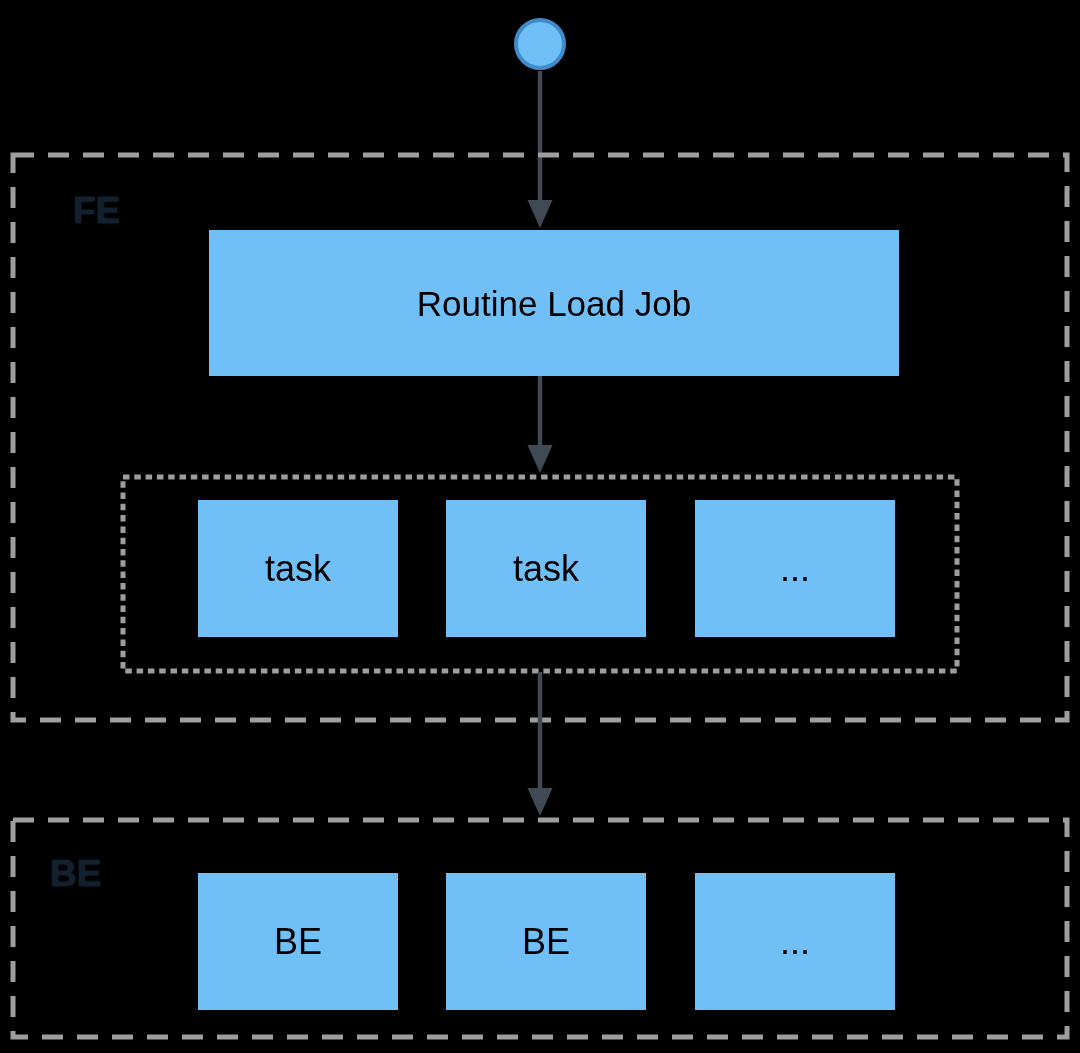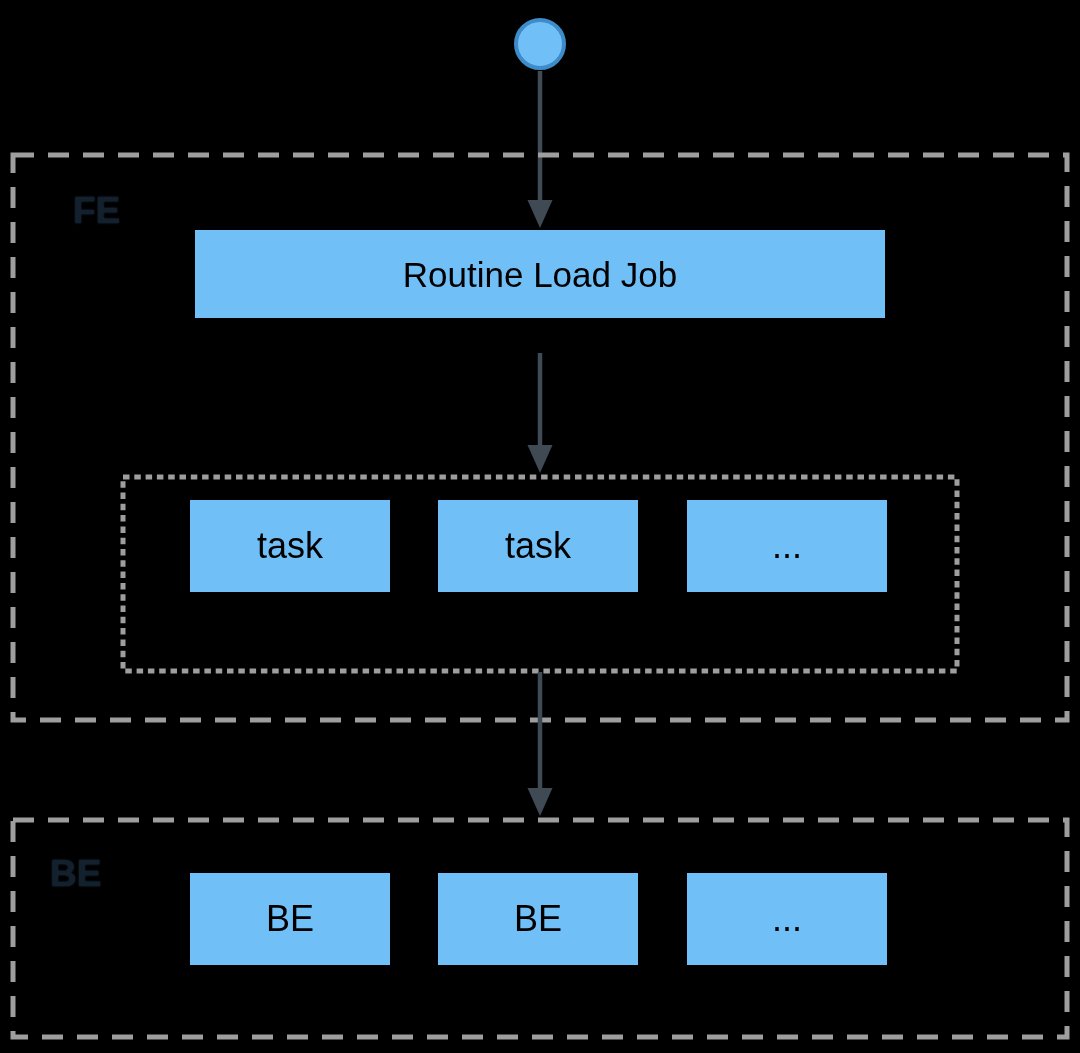--- a/index.html
+++ b/index.html
@@ -27,22 +27,22 @@
   .arrow-line{stroke:var(--arrow);stroke-width:4.5;fill:none;}
   .arrow-head{fill:var(--arrow);stroke:none;}
   .node{
     position:absolute;
     display:flex;align-items:center;justify-content:center;
     background:var(--node-fill);
     color:var(--node-text);
     font-size:36px;line-height:1;
     white-space:nowrap;
   }
-  .node.small{width:200px;height:92px;}
-  .routine-node{left:195px;top:230px;width:690px;height:88px;font-size:35px;}
+  .node.small{width:200px;height:137px;margin-left:8px;}
+  .routine-node{left:209px;top:230px;width:690px;height:146px;font-size:35px;}
   .task-1{left:190px;top:500px;}
   .task-2{left:438px;top:500px;}
   .task-3{left:687px;top:500px;}
   .be-1{left:190px;top:873px;height:125px;}
   .be-2{left:438px;top:873px;height:125px;}
   .be-3{left:687px;top:873px;height:125px;}
   .group-label{
     position:absolute;
     font-size:37px;font-weight:bold;line-height:1;
     color:var(--group-label-text);

